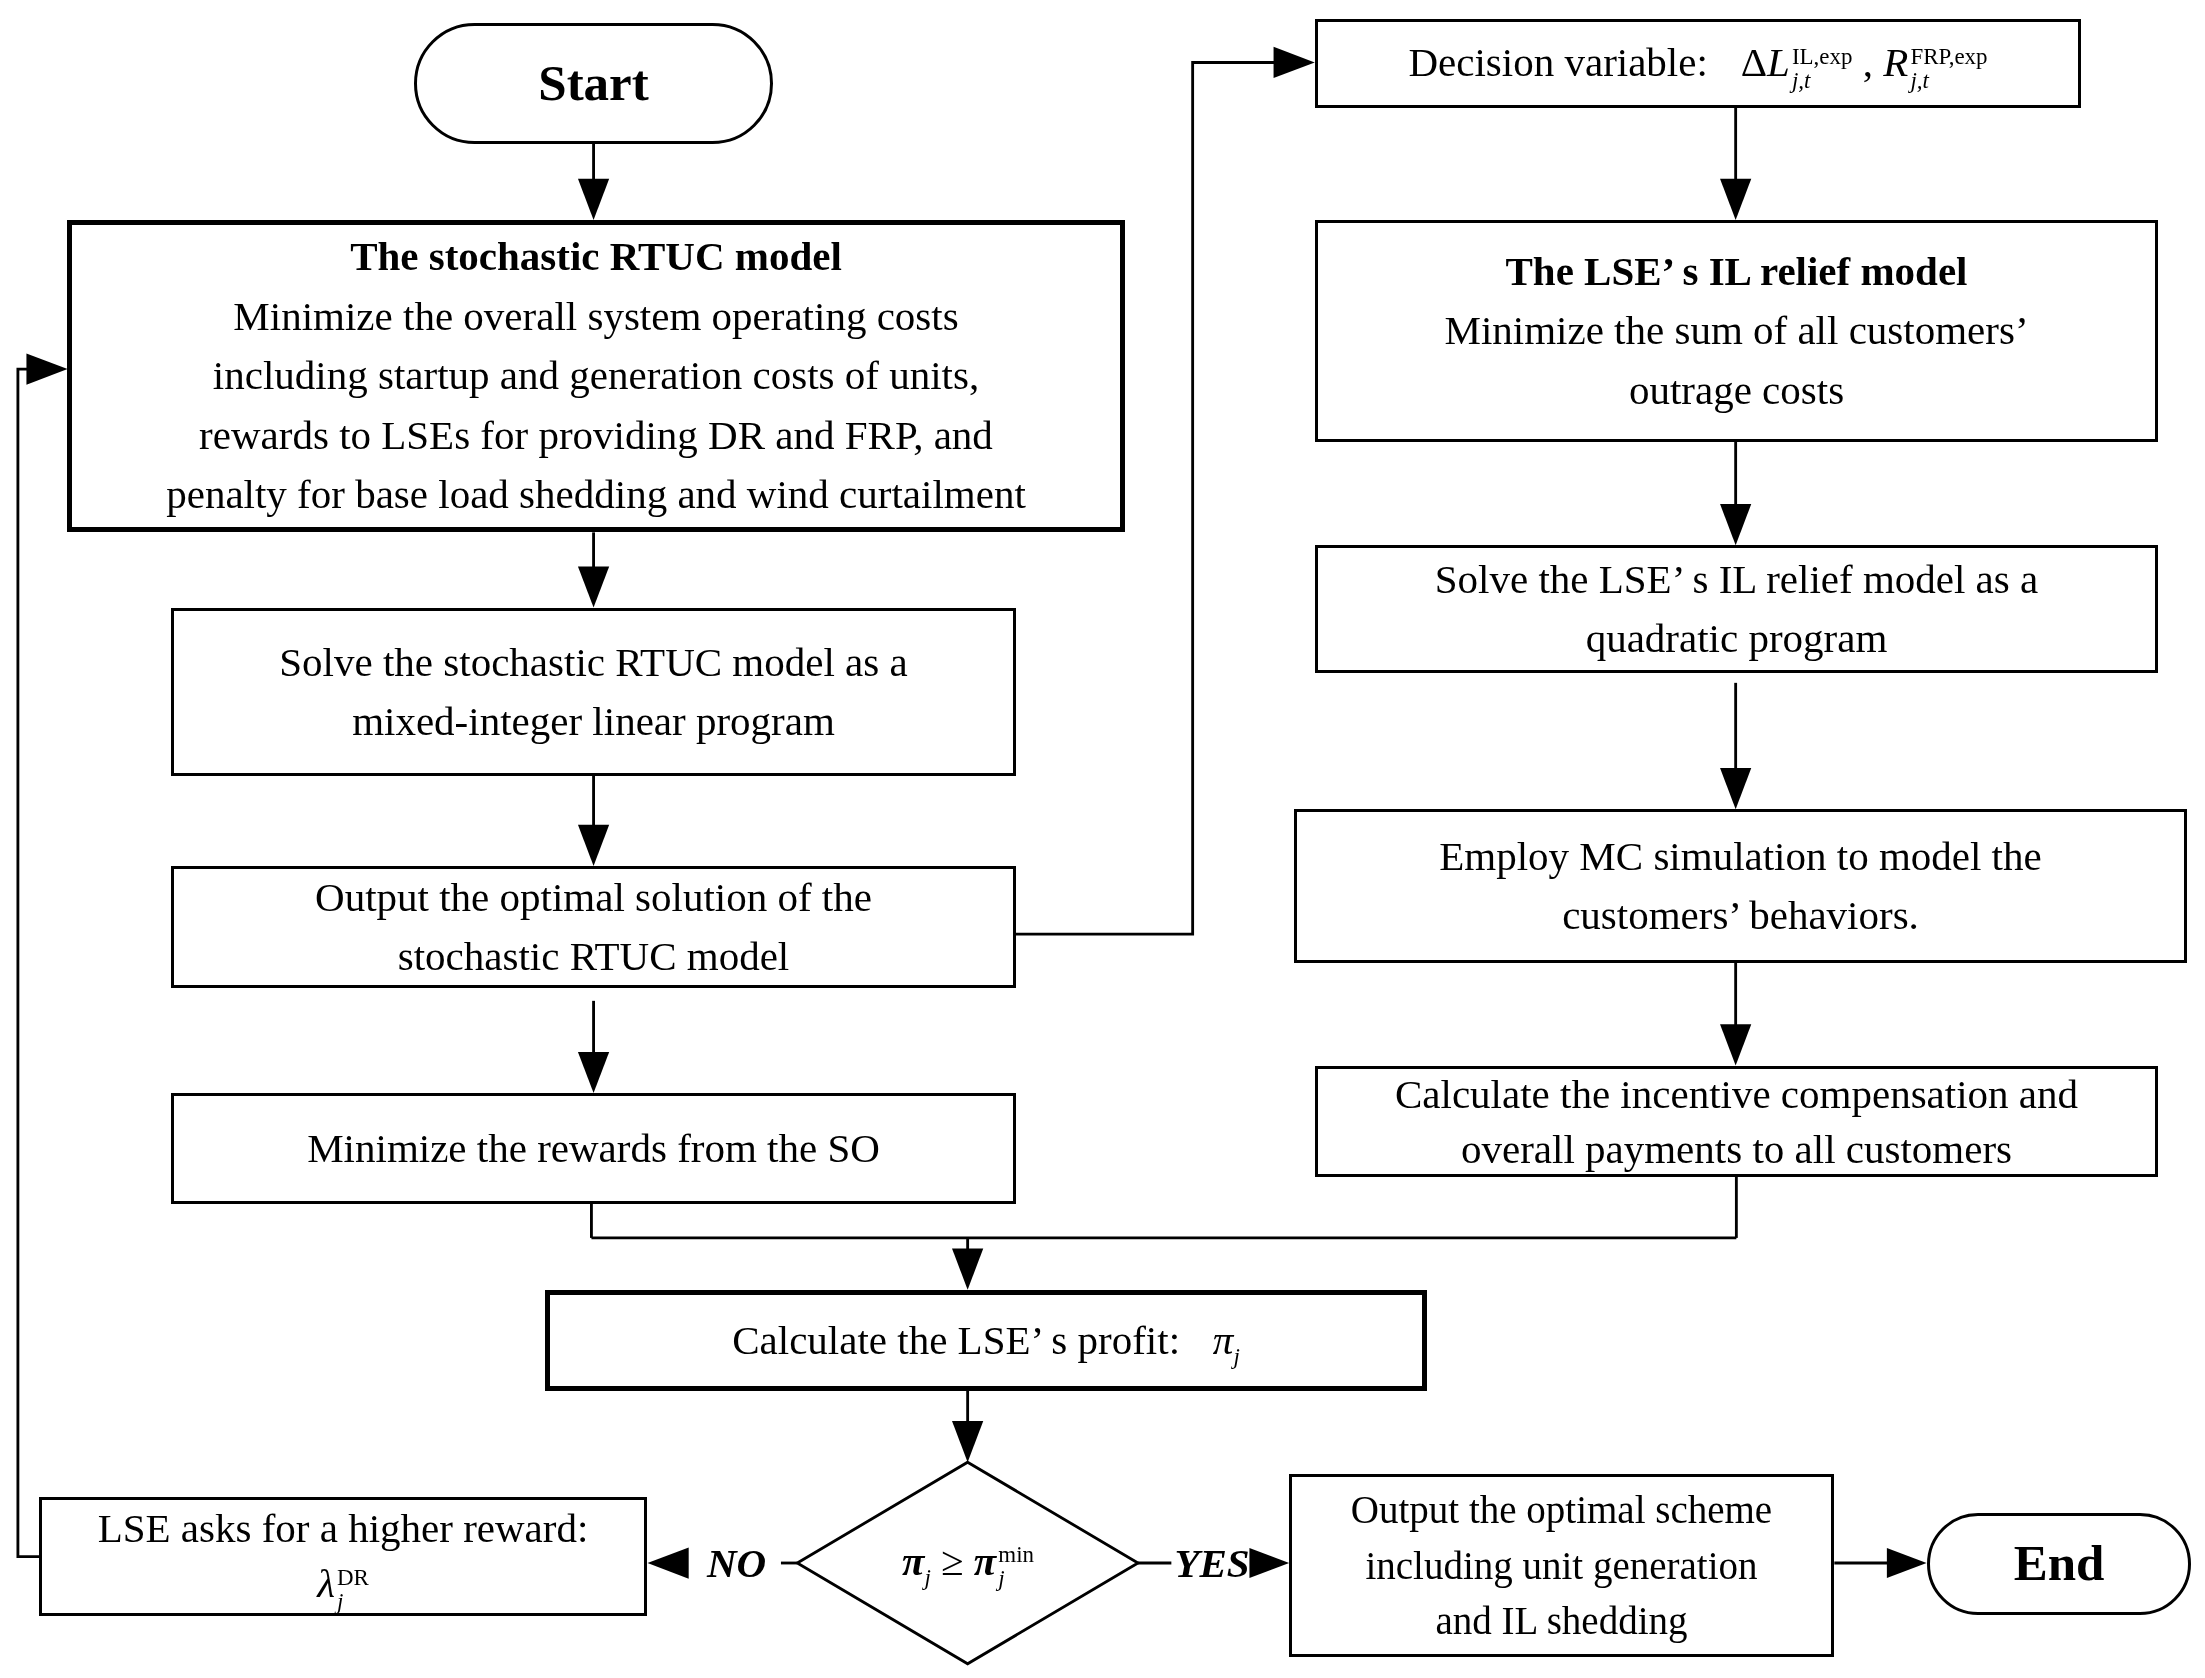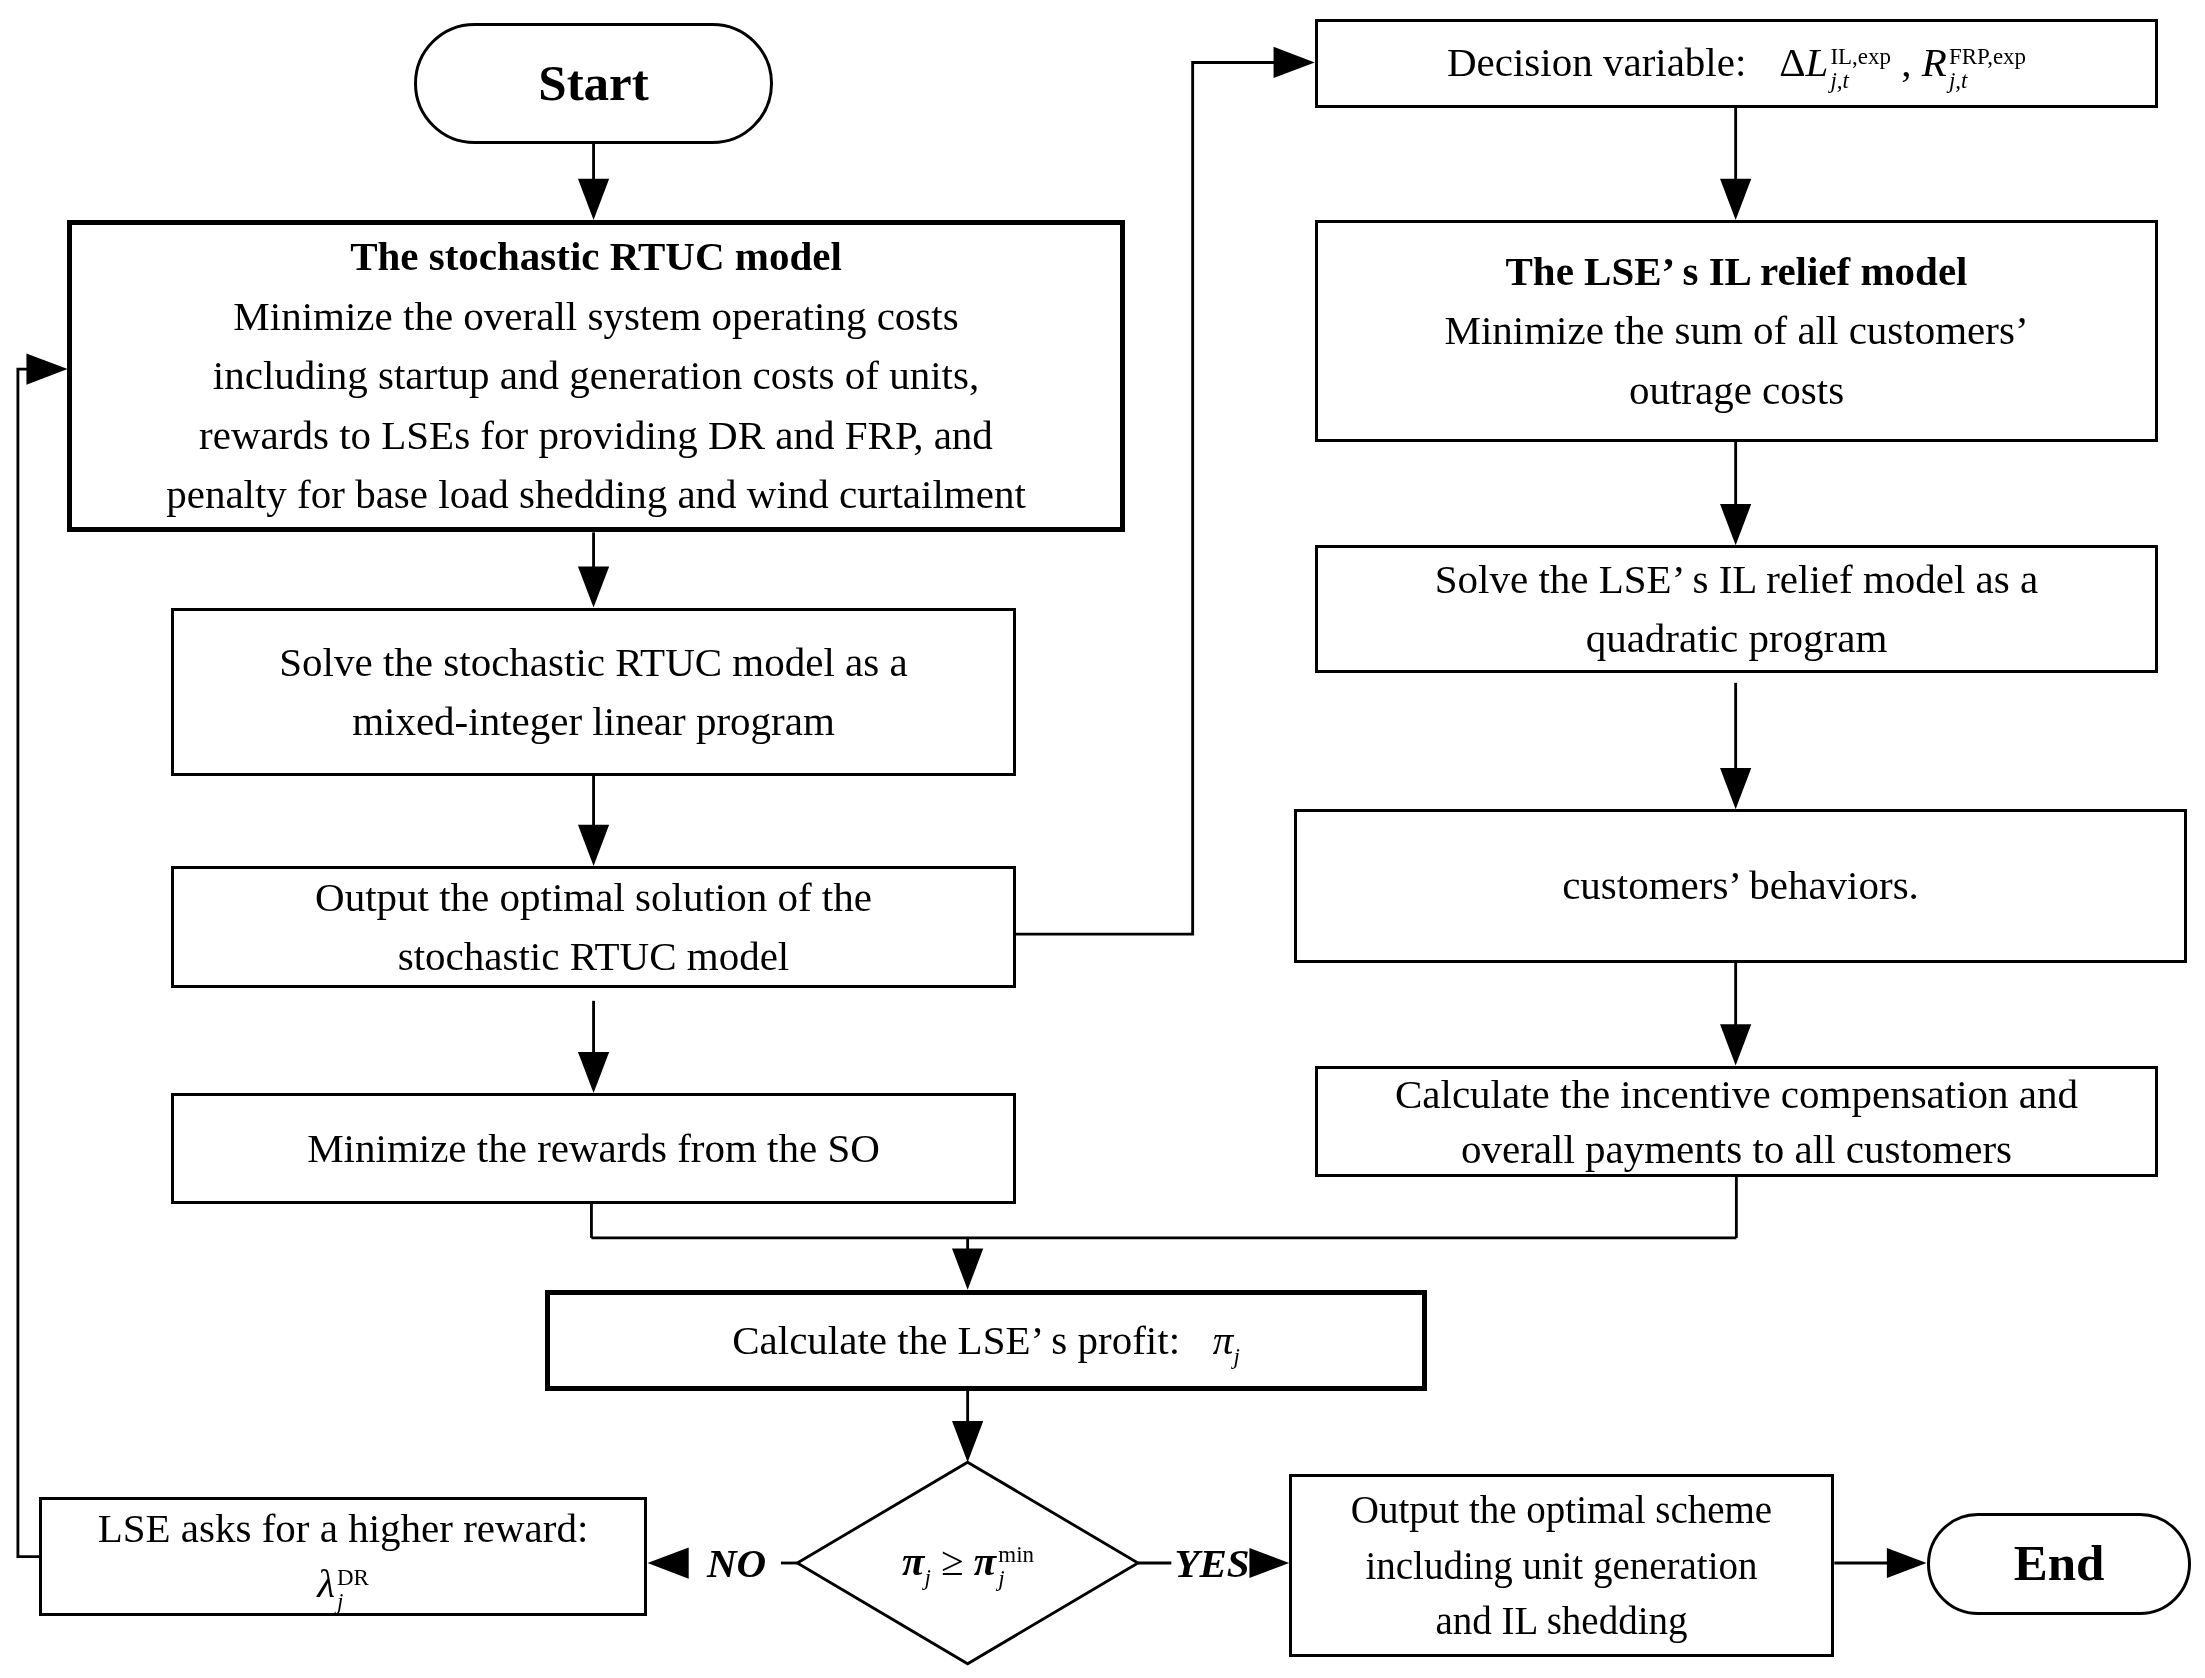--- a/index.html
+++ b/index.html
@@ -122,21 +122,21 @@
 
   <div class="box" style="left:171px;top:866px;width:845px;height:122px;">
     <div>Output the optimal solution of the</div>
     <div>stochastic RTUC model</div>
   </div>
 
   <div class="box" style="left:171px;top:1093px;width:845px;height:111px;">
     <div>Minimize the rewards from the SO</div>
   </div>
 
-  <div class="box" style="left:1315px;top:18.5px;width:843px;height:89px;">
+  <div class="box" style="left:1315px;top:18.5px;width:766px;height:89px;">
     <div class="frm">
       <span>Decision variable:</span><span class="gap"></span>
       <span>Δ</span><span class="it">L</span><span class="stack">
           <span class="sp">IL,exp</span>
           <span class="sb">j,t</span>
         </span>
       <span>,</span>
       <span class="it">R</span><span class="stack">
           <span class="sp">FRP,exp</span>
           <span class="sb">j,t</span>
@@ -149,20 +149,21 @@
     <div>Minimize the sum of all customers’</div>
     <div>outrage costs</div>
   </div>
 
   <div class="box" style="left:1315px;top:545px;width:843px;height:128px;">
     <div>Solve the LSE’ s IL relief model as a</div>
     <div>quadratic program</div>
   </div>
 
   <div class="box" style="left:1294px;top:809px;width:893px;height:154px;">
+    <div>Employ MC simulation to model the</div>
     <div>customers’  behaviors.</div>
   </div>
 
   <div class="box" style="left:1315px;top:1066px;width:843px;height:111px;line-height:1.32;">
     <div>Calculate the incentive compensation and</div>
     <div>overall payments to all customers</div>
   </div>
 
   <div class="box thick" style="left:545px;top:1290px;width:882px;height:101px;">
     <div class="frm">

